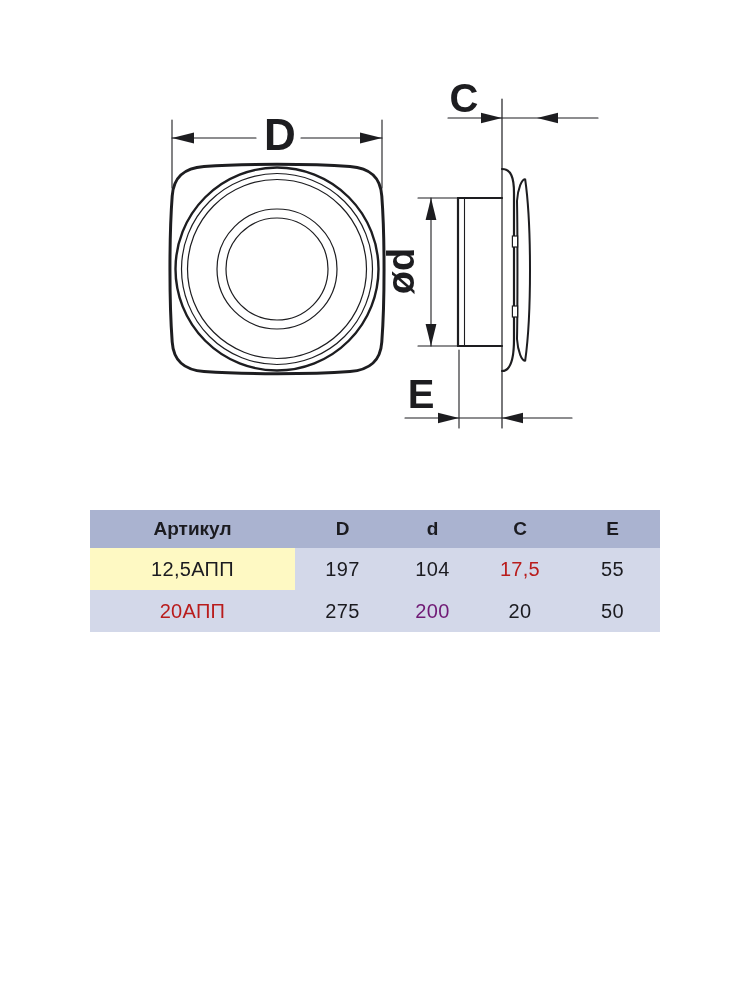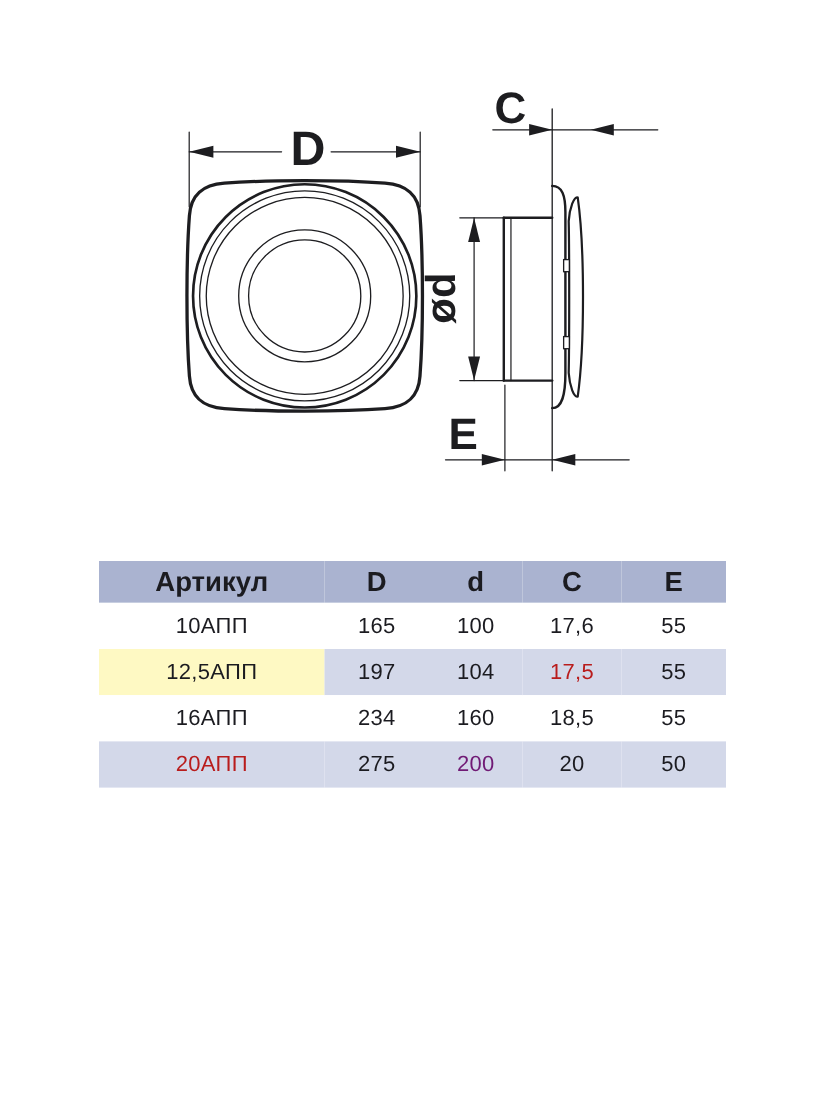--- a/index.html
+++ b/index.html
@@ -13,21 +13,21 @@
   .table-title{
     position:absolute;left:0;top:463px;width:750px;
     text-align:center;font-size:22px;font-weight:bold;
     letter-spacing:.2px;
   }
   .dim-table{
     position:absolute;left:90px;top:510px;width:570px;
     border-collapse:collapse;table-layout:fixed;
   }
   .dim-table th{
-    height:38px;font-size:25px;font-weight:bold;text-align:center;
+    height:38px;font-size:19px;font-weight:bold;text-align:center;
     vertical-align:middle;padding:0;
   }
   .dim-table td{
     height:42px;font-size:20px;font-weight:400;text-align:center;
     vertical-align:middle;padding:0;letter-spacing:.3px;
   }
 </style>
 </head>
 <body>
 
@@ -131,39 +131,25 @@
       <tr>
         <th style="background: rgb(170, 179, 208); color: rgb(27, 27, 32);">Артикул</th>
         <th style="background: rgb(170, 179, 208); color: rgb(27, 27, 32);">D</th>
         <th style="background: rgb(170, 179, 208); color: rgb(27, 27, 32);">d</th>
         <th style="background: rgb(170, 179, 208); color: rgb(27, 27, 32);">C</th>
         <th style="background: rgb(170, 179, 208); color: rgb(27, 27, 32);">E</th>
       </tr>
     </thead>
     <tbody>
       <tr>
-        <td style="background: rgb(255, 255, 255); color: rgb(27, 27, 32);">10АПП</td>
-        <td style="background: rgb(255, 255, 255); color: rgb(27, 27, 32);">165</td>
-        <td style="background: rgb(255, 255, 255); color: rgb(27, 27, 32);">100</td>
-        <td style="background: rgb(255, 255, 255); color: rgb(27, 27, 32);">17,6</td>
-        <td style="background: rgb(255, 255, 255); color: rgb(27, 27, 32);">55</td>
-      </tr>
-      <tr>
         <td style="background: #fef9c3; color: rgb(27, 27, 32);">12,5АПП</td>
         <td style="background: rgb(211, 216, 233); color: rgb(27, 27, 32);">197</td>
         <td style="background: rgb(211, 216, 233); color: rgb(27, 27, 32);">104</td>
         <td style="background: rgb(211, 216, 233); color: #b91c1c;">17,5</td>
         <td style="background: rgb(211, 216, 233); color: rgb(27, 27, 32);">55</td>
-      </tr>
-      <tr>
-        <td style="background: rgb(255, 255, 255); color: rgb(27, 27, 32);">16АПП</td>
-        <td style="background: rgb(255, 255, 255); color: rgb(27, 27, 32);">234</td>
-        <td style="background: rgb(255, 255, 255); color: rgb(27, 27, 32);">160</td>
-        <td style="background: rgb(255, 255, 255); color: rgb(27, 27, 32);">18,5</td>
-        <td style="background: rgb(255, 255, 255); color: rgb(27, 27, 32);">55</td>
       </tr>
       <tr>
         <td style="background: rgb(211, 216, 233); color: #b91c1c;">20АПП</td>
         <td style="background: rgb(211, 216, 233); color: rgb(27, 27, 32);">275</td>
         <td style="background: rgb(211, 216, 233); color: #701a75; margin-top: 24px;">200</td>
         <td style="background: rgb(211, 216, 233); color: rgb(27, 27, 32);">20</td>
         <td style="background: rgb(211, 216, 233); color: rgb(27, 27, 32);">50</td>
       </tr>
     </tbody>
   </table>

